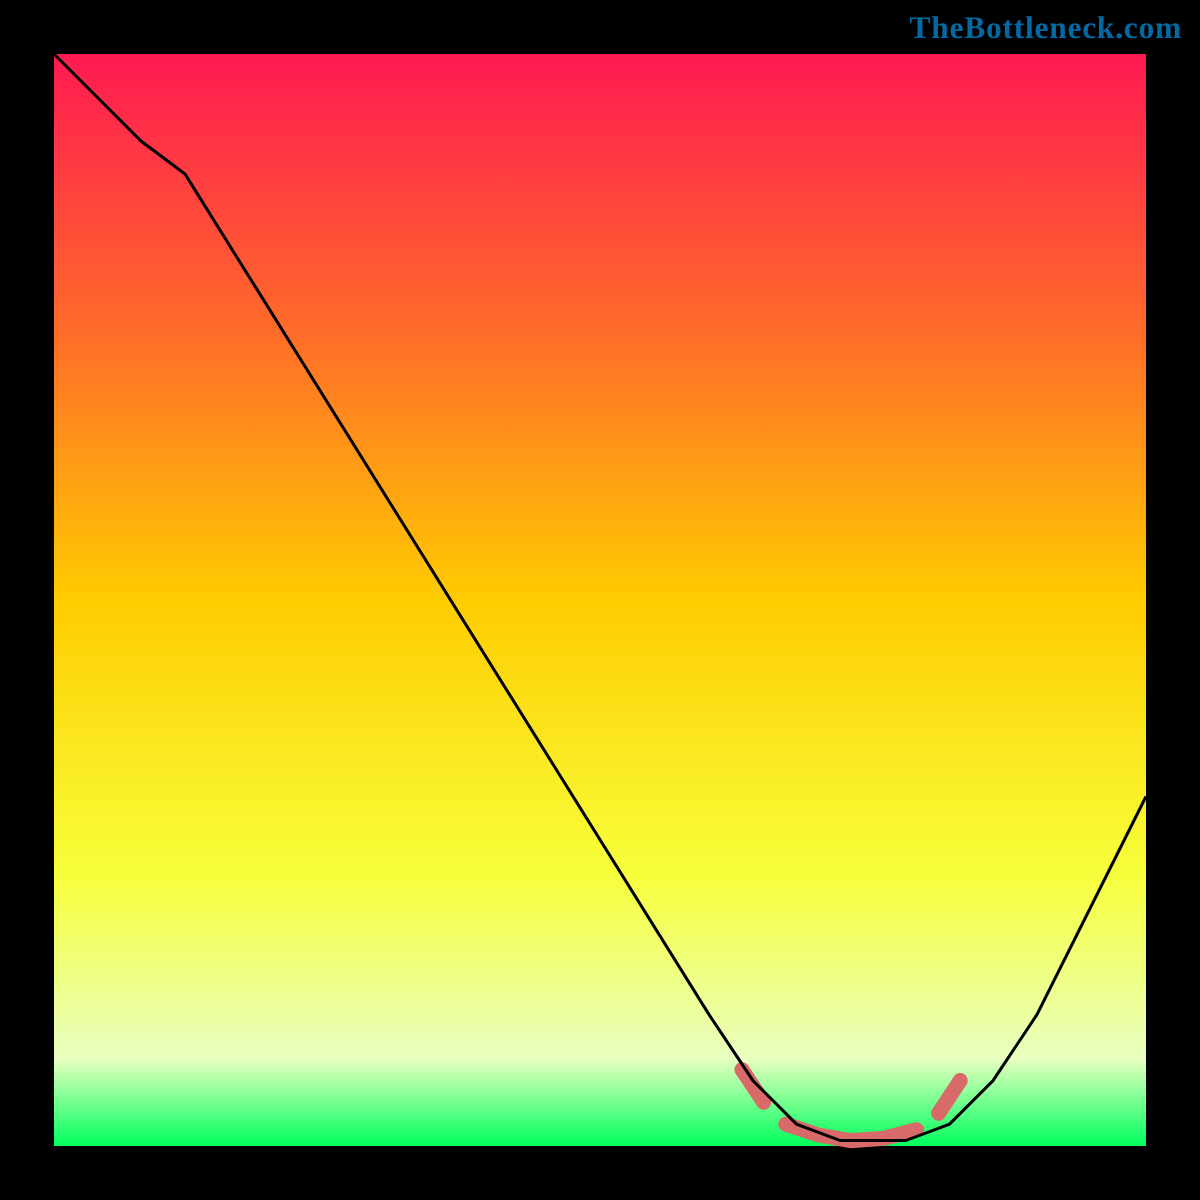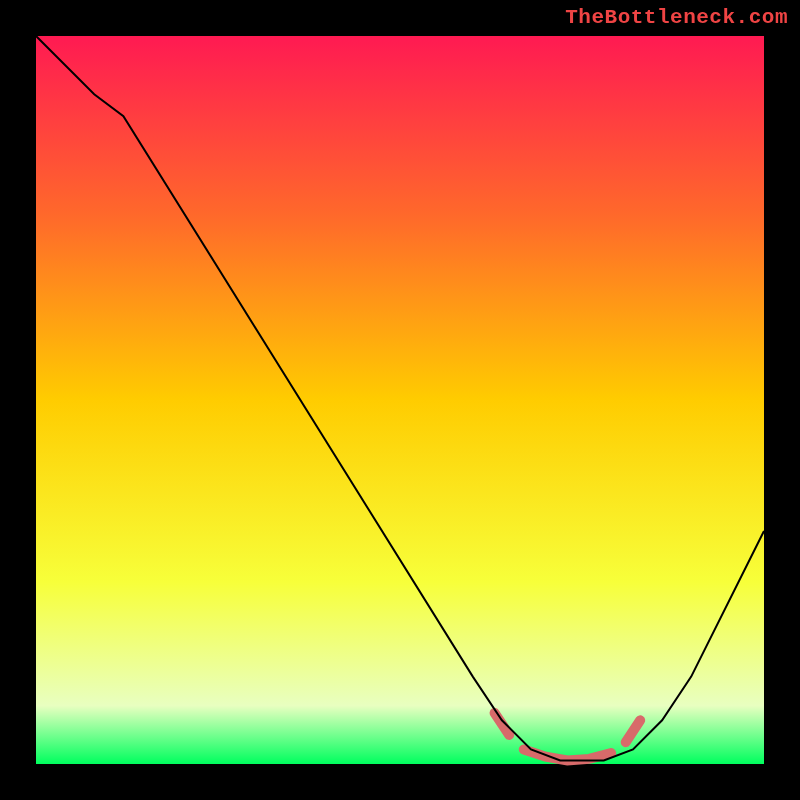--- a/index.html
+++ b/index.html
@@ -15,22 +15,22 @@
     position: absolute;
     top: 0;
     left: 0;
     width: 800px;
     height: 800px;
   }
   .watermark {
     position: absolute;
     top: 6px;
     right: 12px;
-    color: #ef4444;
-    font-family: Liberation Mono, monospace;
+    color: #0369a1;
+    font-family: Liberation Serif, serif;
     font-size: 21px;
     font-weight: bold;
     letter-spacing: 0.5px;
   }
   svg {
     display: block;
   }
 </style>
 </head>
 <body>

